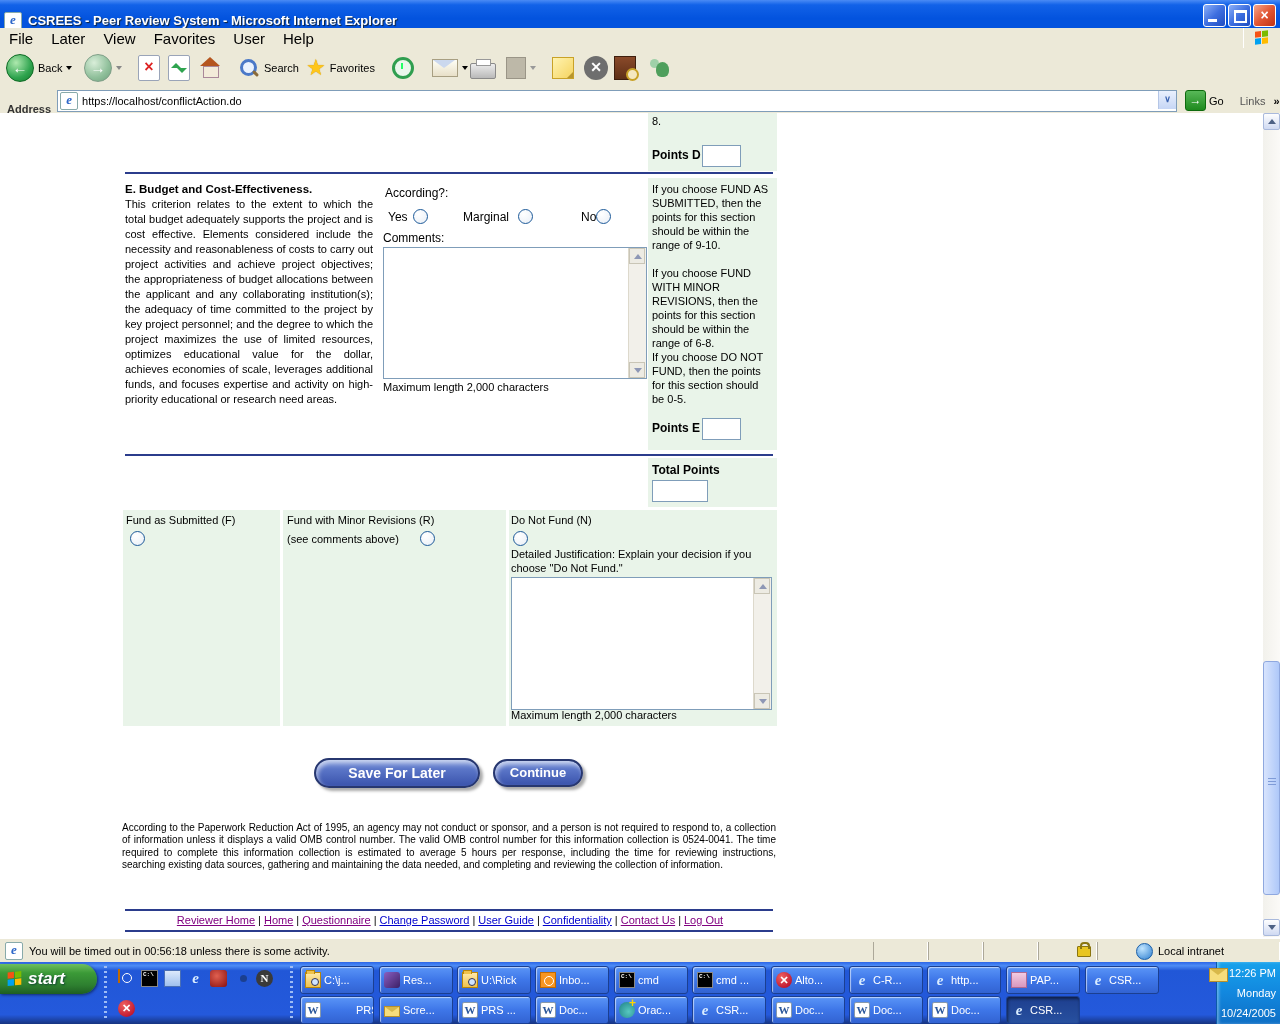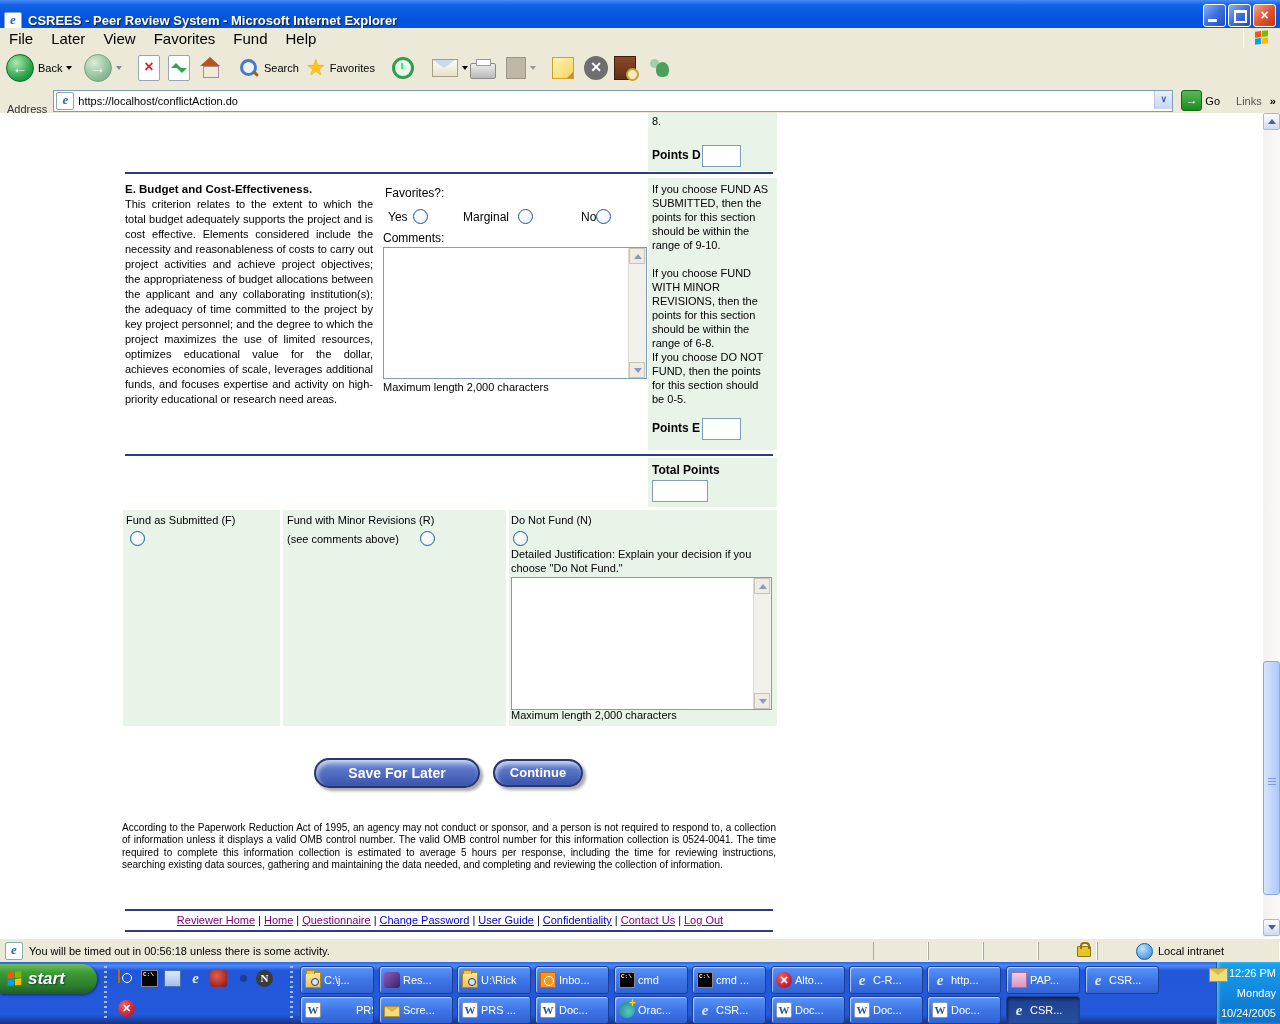--- a/index.html
+++ b/index.html
@@ -72,21 +72,21 @@
   .grayx{width:24px;height:24px;border-radius:50%;background:#6E6E6E;color:#fff;font:bold 14px/23px "Liberation Sans",sans-serif;text-align:center;}
   .grayx::after{content:"✕";}
   .res-ic{width:20px;height:22px;background:linear-gradient(#8A4A2A,#5E2F16);border:1px solid #3E1F0E;position:relative;}
   .res-ic::after{content:"";position:absolute;right:-4px;bottom:-2px;width:9px;height:9px;border:2px solid #C9A227;border-radius:50%;background:#F5E8C0;}
   .msgr{position:relative;width:24px;height:22px;}
   .msgr::before{content:"";position:absolute;left:2px;top:2px;width:9px;height:9px;border-radius:50%;background:#9FD0A8;}
   .msgr::after{content:"";position:absolute;left:8px;top:5px;width:13px;height:15px;border-radius:50% 50% 40% 40%;background:#4F9F5C;}
 
   
   .addressbar{position:absolute;left:0;top:88px;width:1280px;height:25px;background:#ECE9D8;border-bottom:2px solid #B8B4A0;display:flex;align-items:center;}
-  .addr-label{margin:16px 6px 0 7px;color:#333;}
+  .addr-label{margin:16px 6px 0 7px;color:#333;font-weight:bold;}
   .addr-input{position:relative;height:20px;flex:0 0 1118px;background:#fff;border:1px solid #7F9DB9;display:flex;align-items:center;}
   .addr-input .ie-doc{margin-left:2px;}
   .addr-url{margin-left:4px;font-size:11px;}
   .addr-dd{position:absolute;right:0;top:0;width:17px;height:18px;background:linear-gradient(#EAF1FD,#C6D6F5);border-left:1px solid #B5C6E6;text-align:center;color:#3A62B0;font:bold 9px/17px "Liberation Sans",sans-serif;}
   .addr-dd::after{content:"∨";}
   .go-box{display:flex;align-items:center;gap:3px;margin-left:8px;}
   .go-ic{width:19px;height:19px;background:linear-gradient(#58B858,#1E8A1E);border:1px solid #0E6A0E;border-radius:3px;color:#fff;font:bold 12px/18px "Liberation Sans",sans-serif;text-align:center;}
   .go-ic::after{content:"→";}
   .links-box{display:flex;align-items:center;gap:8px;margin-left:16px;color:#555;}
   .chev-r{font-weight:bold;color:#000;}
@@ -198,21 +198,21 @@
           <span class="glyph-x"></span>
         </div>
     </div>
   </div>
 
   <div class="menubar">
     <span class="menu-item">File</span>
     <span class="menu-item">Later</span>
     <span class="menu-item">View</span>
     <span class="menu-item">Favorites</span>
-    <span class="menu-item">Fund</span>
+    <span class="menu-item">User</span>
     <span class="menu-item">Help</span>
     <div class="winflag-box">
       <span class="winflag">
           <i class="wf-r"></i>
           <i class="wf-g"></i>
           <i class="wf-b"></i>
           <i class="wf-y"></i>
         </span>
     </div>
   </div>
@@ -300,21 +300,21 @@
     </div>
     <div class="xp-input" style="left:702px;top:32px;width:37px;height:20px;"></div>
 
     <div class="rule" style="left:125px;top:59px;width:648px;"></div>
 
     <div class="abs" style="left:125px;top:69px;width:248px;line-height:15px;">
       <div class="bold" style="font-size:11.5px;">E. Budget and Cost-Effectiveness.</div>
       <div class="just">This criterion relates to the extent to which the total budget adequately supports the project and is cost effective. Elements considered include the necessity and reasonableness of costs to carry out project activities and achieve project objectives; the appropriateness of budget allocations between the applicant and any collaborating institution(s); the adequacy of time committed to the project by key project personnel; and the degree to which the project maximizes the use of limited resources, optimizes educational value for the dollar, achieves economies of scale, leverages additional funds, and focuses expertise and activity on high-priority educational or research need areas.</div>
     </div>
 
-    <div class="abs" style="left:385px;top:73px;font-size:12px;">Favorites?:</div>
+    <div class="abs" style="left:385px;top:73px;font-size:12px;">According?:</div>
     <div class="abs" style="left:388px;top:97px;font-size:12px;">Yes</div>
     <span class="radio" style="left:413px;top:96px;"></span>
     <div class="abs" style="left:463px;top:97px;font-size:12px;">Marginal</div>
     <span class="radio" style="left:518px;top:96px;"></span>
     <div class="abs" style="left:581px;top:97px;font-size:12px;">No</div>
     <span class="radio" style="left:596px;top:96px;"></span>
     <div class="abs" style="left:383px;top:118px;font-size:12px;">Comments:</div>
 
     <div class="ta" style="left:383px;top:134px;width:262px;height:130px;">
       <div class="ta-sc">

